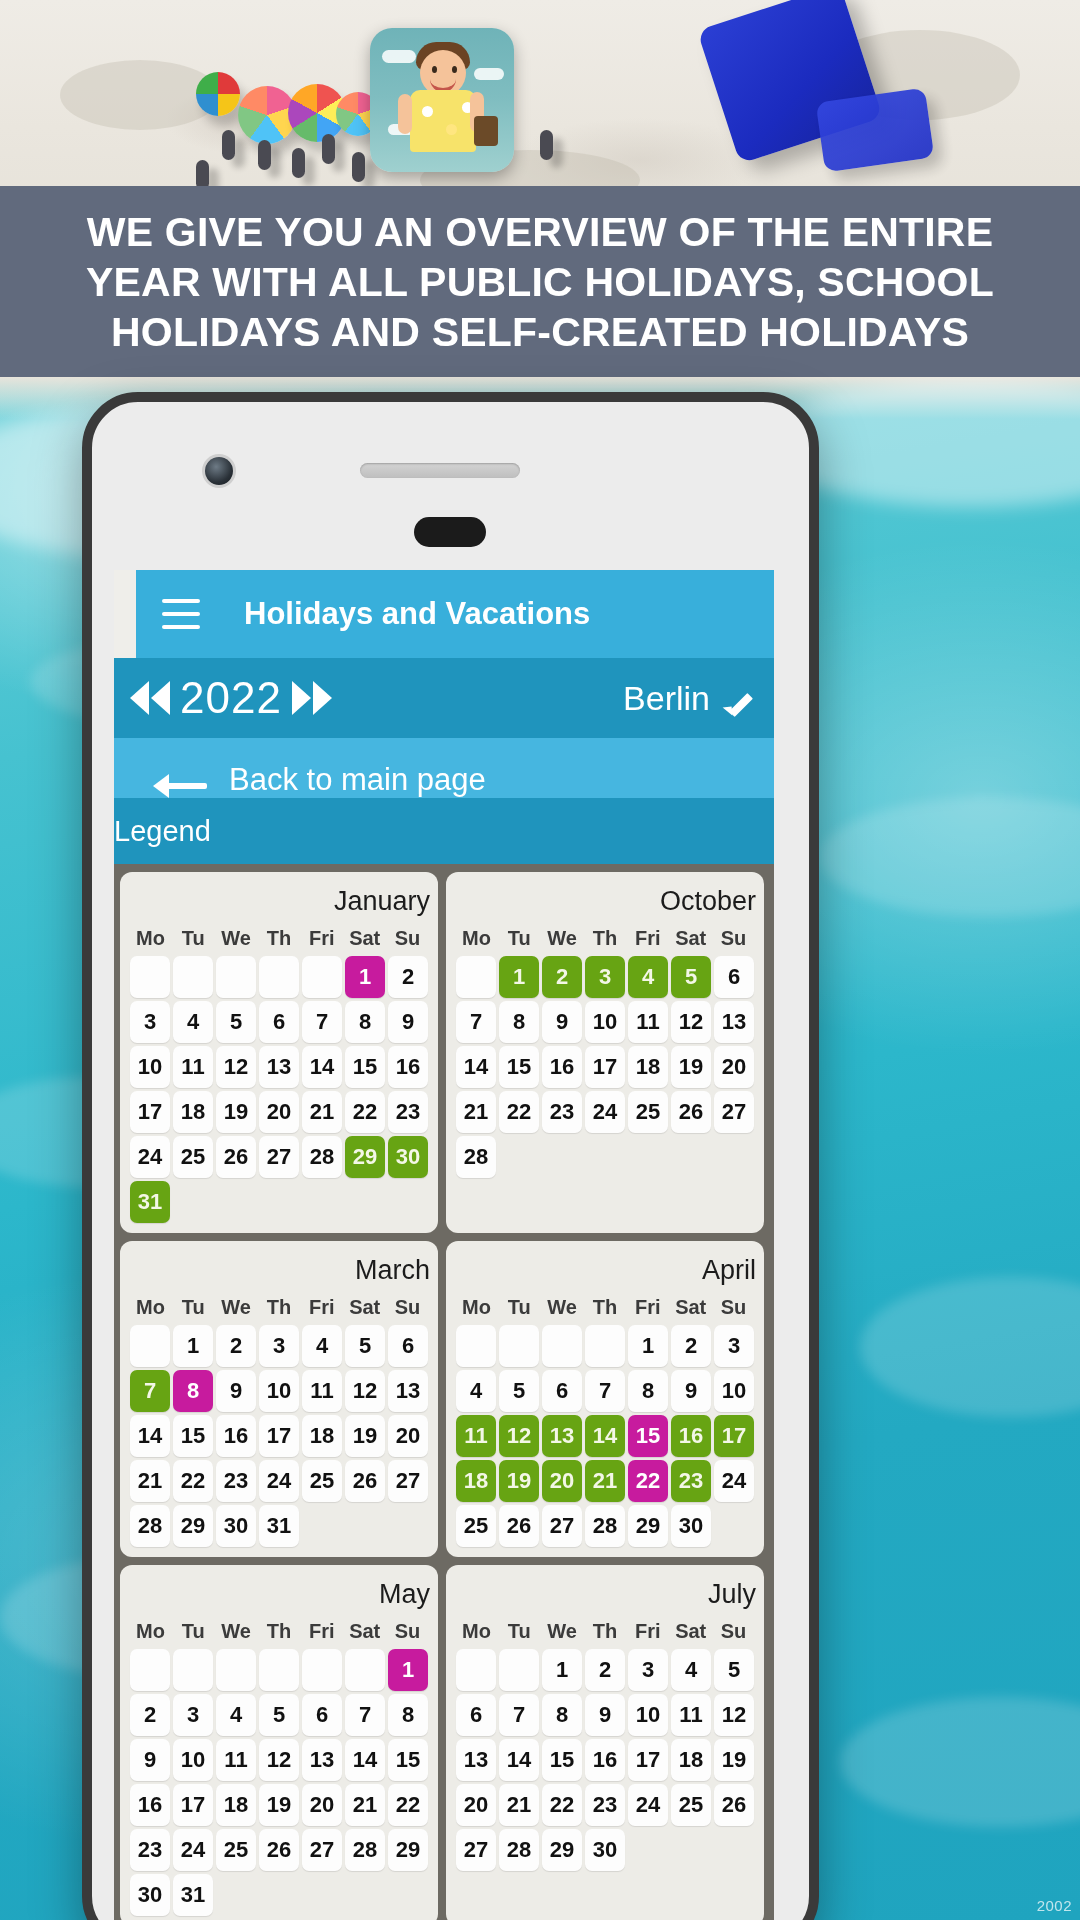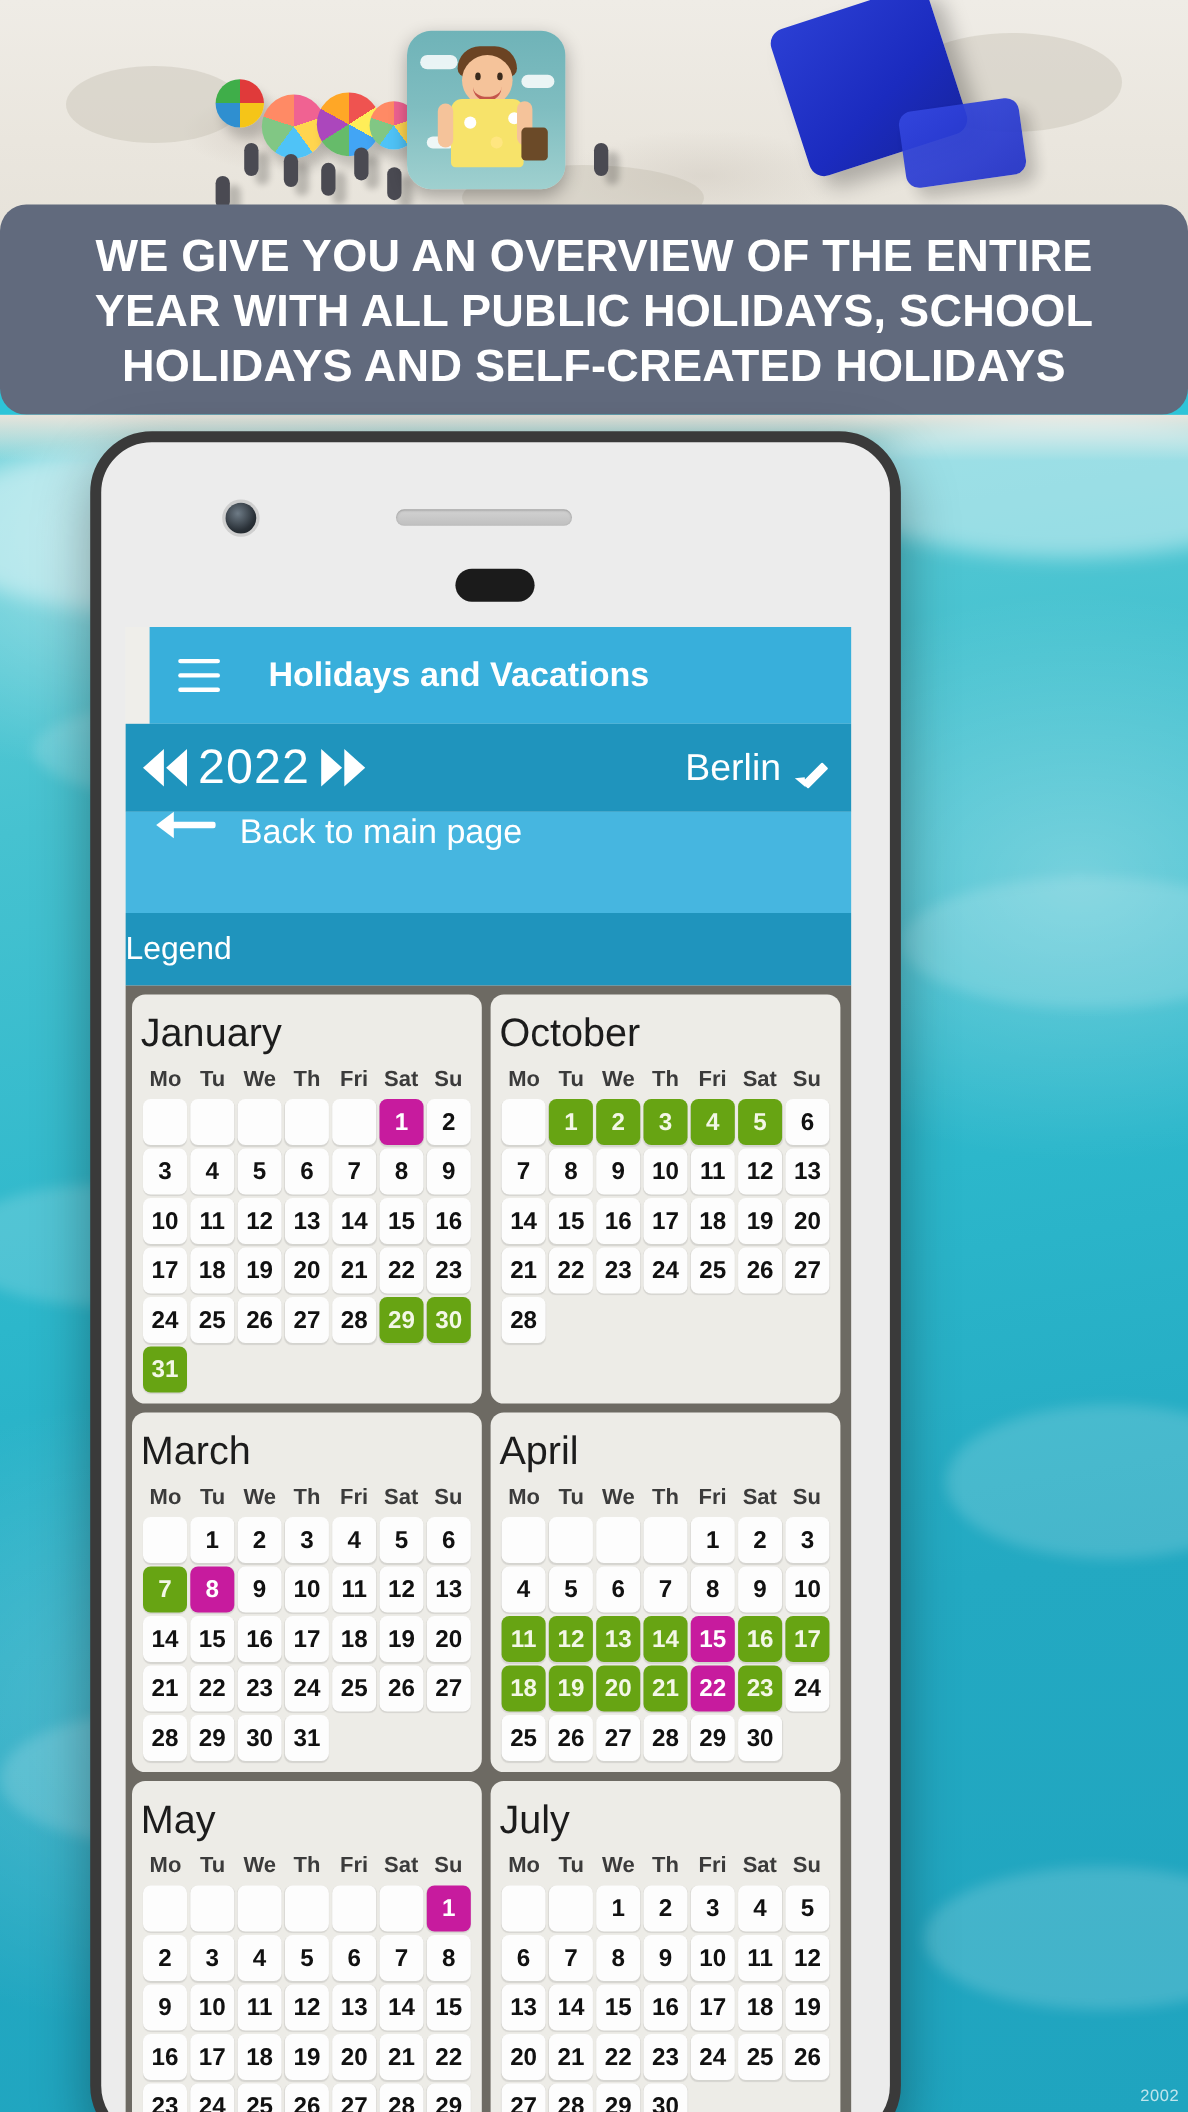--- a/index.html
+++ b/index.html
@@ -53,21 +53,21 @@
   .ai-arm{position:absolute;width:14px;height:40px;border-radius:8px;background:#f5c39a;}
   .ai-bag{position:absolute;left:104px;top:88px;width:24px;height:30px;border-radius:4px;background:#6b4a28;}
   .ai-smile{position:absolute;left:60px;top:48px;width:26px;height:12px;
             border-bottom:4px solid #c4564b;border-radius:0 0 14px 14px;}
   .ai-eye{position:absolute;width:5px;height:7px;border-radius:50%;background:#3a2a1c;top:38px;}
 
   
   .banner{
     position:absolute;left:0;top:186px;width:1080px;height:191px;
     background:#616a7d;
-    display:flex;align-items:center;justify-content:center;border-radius:24px;
+    display:flex;align-items:center;justify-content:center;
   }
   .banner h1{
     margin:0;color:#fff;text-align:center;
     font-size:41px;line-height:50px;font-weight:bold;letter-spacing:.2px;
     text-transform:uppercase;padding:0 26px;
   }
 
   
   .ocean{
     position:absolute;left:0;top:377px;width:1080px;height:1543px;
@@ -126,41 +126,41 @@
   .year-text{color:#fff;font-size:44px;font-weight:500;letter-spacing:1px;}
   .year-right{display:flex;align-items:center;gap:12px;}
   .region-text{color:#fff;font-size:34px;}
   .pencil{width:34px;height:34px;position:relative;}
   .pencil:before{content:"";position:absolute;left:6px;top:20px;width:26px;height:8px;background:#fff;
     transform:rotate(-45deg);border-radius:1px;}
   .pencil:after{content:"";position:absolute;left:1px;top:26px;border-left:9px solid transparent;
     border-right:0 solid transparent;border-top:9px solid #fff;transform:rotate(-5deg);}
 
   .backbar{
-    height:92px;background:#46b6e0;display:flex;align-items:flex-start;padding-left:28px;cursor:pointer;
+    height:60px;background:#46b6e0;display:flex;align-items:flex-end;padding-left:39px;cursor:pointer;
   }
   .arrow-left{position:relative;width:54px;height:24px;}
   .arrow-left:before{content:"";position:absolute;left:12px;top:9px;width:42px;height:6px;background:#fff;border-radius:2px;}
   .arrow-left:after{content:"";position:absolute;left:0;top:0;border-top:12px solid transparent;
     border-bottom:12px solid transparent;border-right:16px solid #fff;}
   .backbar-label{color:#fff;font-size:31px;margin-left:22px;}
 
   .legendbar{
     height:66px;background:#1f94bd;display:flex;align-items:center;cursor:pointer;
   }
   .legendbar span{color:#fff;font-size:29px;}
 
   .months{
     background:#6d6a63;padding:8px 6px 0 6px;display:flex;flex-wrap:wrap;gap:8px;
   }
   .month{
     width:318px;background:#edece7;border-radius:12px;padding:8px 8px 10px 8px;
     box-sizing:border-box;
   }
-  .month-name{text-align:left;font-size:36px;color:#1c1c1c;padding:6px 0 10px 0;}
+  .month-name{text-align:right;font-size:27px;color:#1c1c1c;padding:6px 0 10px 0;}
   .dow-row{display:grid;grid-template-columns:repeat(7,1fr);gap:2px;padding:0 2px 6px 2px;}
   .dow{text-align:center;font-size:20px;font-weight:bold;color:#3b3b3b;}
   .day-grid{display:grid;grid-template-columns:repeat(7,1fr);gap:3px;padding:0 2px;}
   .cell{
     height:42px;border-radius:7px;background:#fdfdfd;
     display:flex;align-items:center;justify-content:center;
     font-size:22px;font-weight:bold;color:#111;
     box-shadow:0 1px 1px rgba(0,0,0,.10);
   }
   .cell.empty{background:#fdfdfd;}

